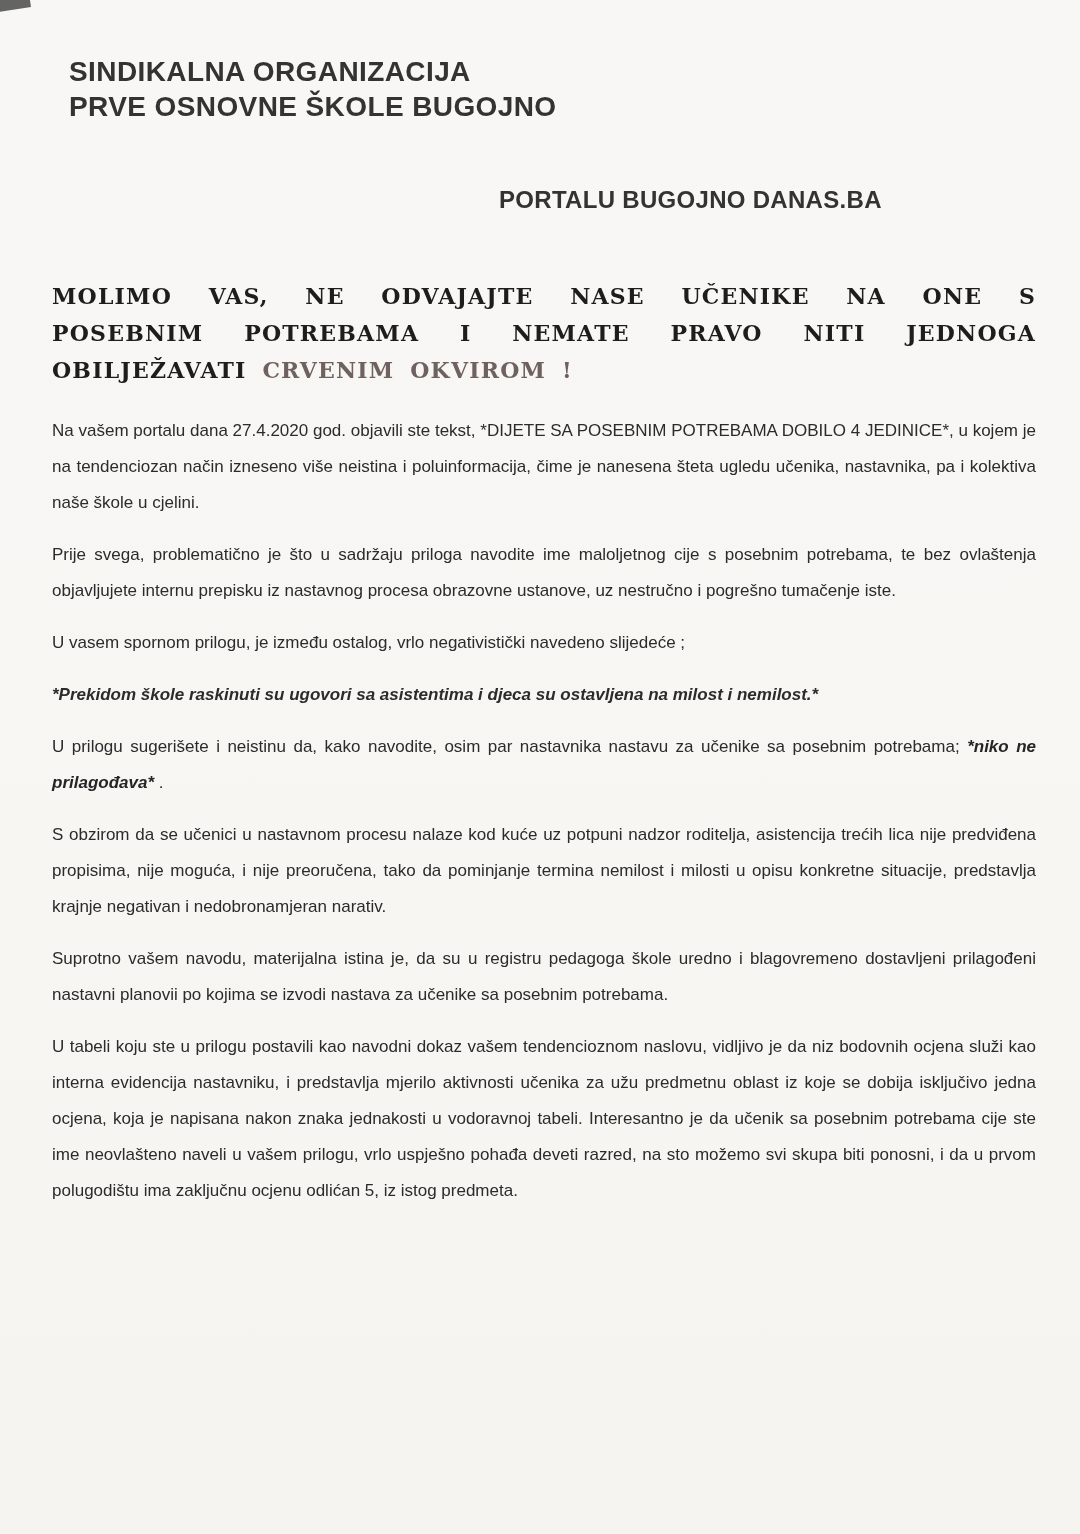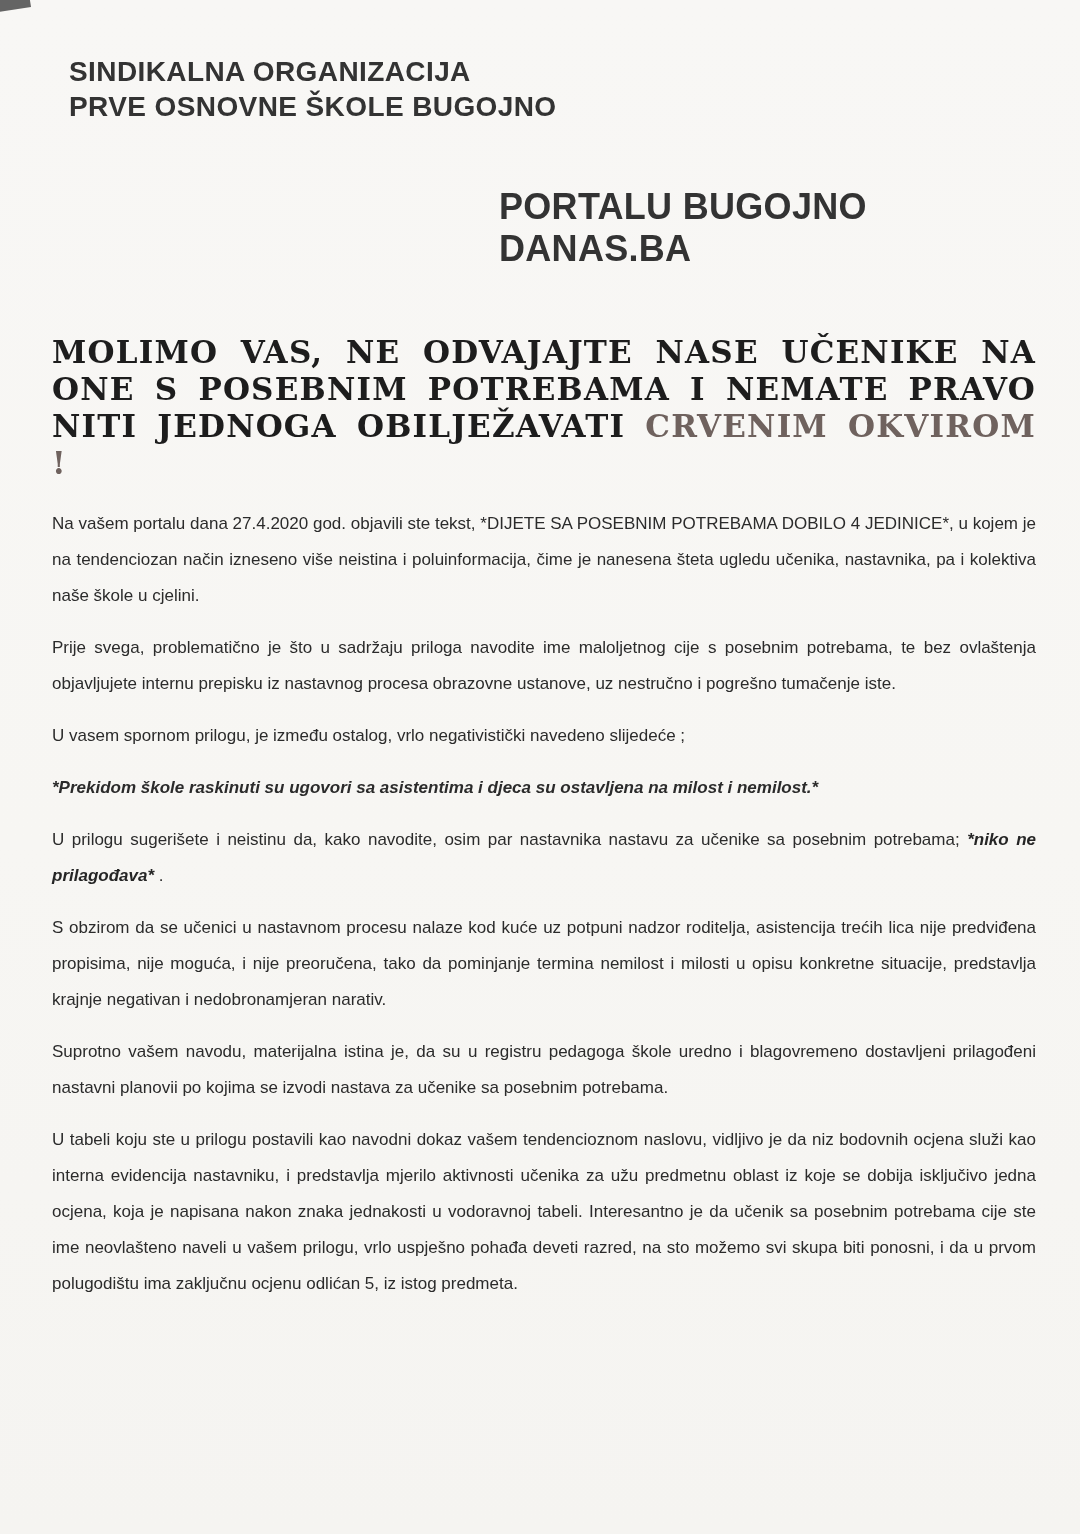--- a/index.html
+++ b/index.html
@@ -28,29 +28,29 @@
     font-weight:bold;
     font-size:28px;
     line-height:35px;
     letter-spacing:.4px;
     color:#333;
   }
   .recipient{
     margin-top:62px;
     margin-left:447px;
     font-weight:bold;
-    font-size:36px;
+    font-size:24px;
     letter-spacing:.3px;
     color:#333;
   }
   .headline{
     margin:64px 0 24px 0;
     font-family:"DejaVu Serif",serif;
     font-weight:bold;
-    font-size:31px;
+    font-size:22px;
     line-height:37px;
     letter-spacing:1.2px;
     word-spacing:7px;
     text-align:justify;
     color:#1d1d1d;
   }
   .headline .red-emphasis{color:#6f625e;}
   .body-text p{
     margin:0 0 16px 0;
     font-size:17px;

